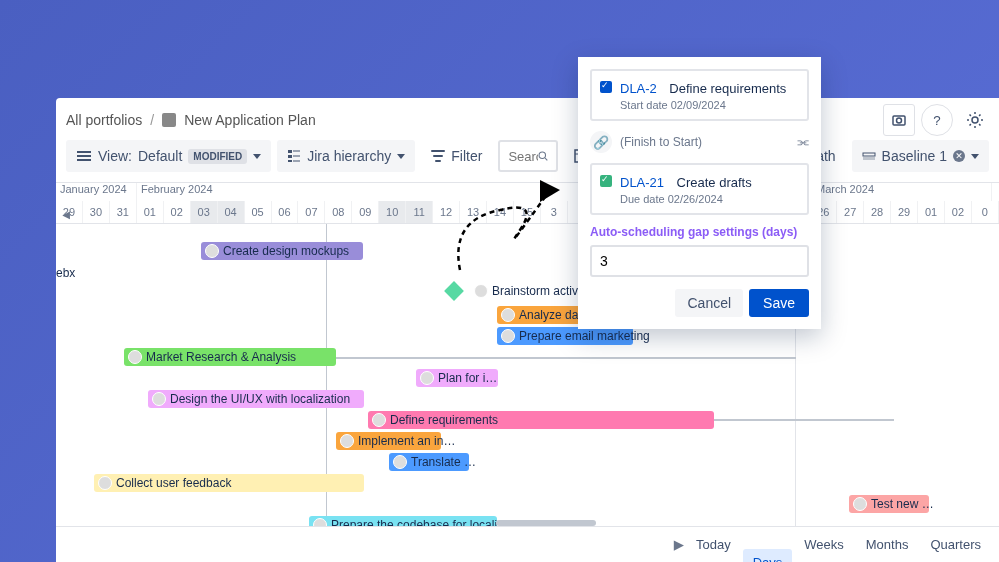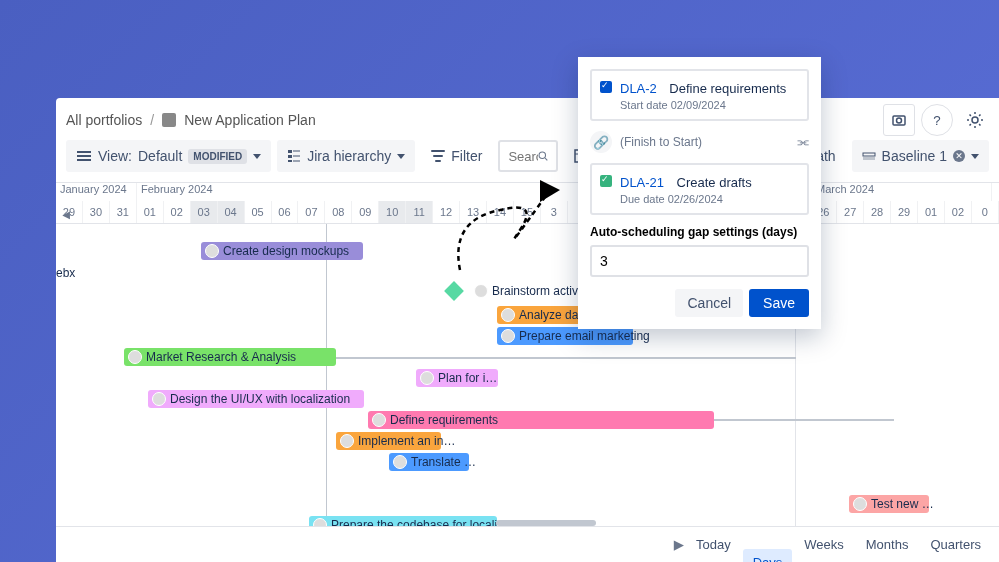--- a/index.html
+++ b/index.html
@@ -56,21 +56,21 @@
 .popup-card .chk { position: absolute; left: 8px; top: 10px; width: 12px; height: 12px; background: #0052cc; border-radius: 2px; }
 .popup-card .chk::after { content: '✓'; color: #fff; font-size: 9px; position: absolute; left: 1px; top: -1px; }
 .popup-card .chk.story { background: #36b37e; }
 .popup-card .content { margin-left: 20px; }
 .popup-card .key { color: #0052cc; font-size: 13px; font-weight: 500; }
 .popup-card .title { color: #172b4d; font-size: 13px; margin-left: 8px; }
 .popup-card .meta { color: #6b778c; font-size: 11px; margin-top: 2px; }
 .link-row { display: flex; align-items: center; gap: 8px; margin-bottom: 10px; font-size: 13px; color: #172b4d; }
 .link-icon { width: 22px; height: 22px; border-radius: 50%; background: #f4f5f7; display: flex; align-items: center; justify-content: center; }
 .link-type { color: #6b778c; font-size: 12px; }
-.gap-label { font-size: 12px; font-weight: 600; color: #000000; margin-bottom: 6px; }
+.gap-label { font-size: 12px; font-weight: 600; color: #8b5cf6; margin-bottom: 6px; }
 .gap-input { width: 100%; border: 2px solid #dfe1e6; border-radius: 3px; padding: 6px 8px; font-size: 14px; }
 .popup-btns { display: flex; justify-content: flex-end; gap: 6px; margin-top: 12px; }
 .btn-cancel { padding: 6px 12px; background: #f4f5f7; border: none; border-radius: 3px; font-size: 14px; color: #42526e; cursor: pointer; }
 .btn-save { padding: 6px 14px; background: #0052cc; color: #fff; border: none; border-radius: 3px; font-size: 14px; cursor: pointer; }
 
 .arrow-svg { position: absolute; left: 440px; top: 170px; z-index: 50; pointer-events: none; }
 .scroll-hint{position:absolute; left:440px; bottom:38px; width:100px; height:6px; background:#c1c7d0; border-radius:3px;}
 
 .xbadge{ width:12px; height:12px; border-radius:50%; background:#6b778c; color:#fff; font-size:9px; display:inline-flex; align-items:center; justify-content:center;}
 </style>
@@ -255,20 +255,24 @@
     <div class="gantt-bar bar-orange" style="left:280px;top:208px;width:105px">
         <span class="avatar"></span>
         <span>Implement an in…</span>
       </div>
 
     <div class="gantt-bar bar-blue" style="left:333px;top:229px;width:80px">
         <span class="avatar"></span>
         <span>Translate …</span>
       </div>
 
+    <div class="gantt-bar bar-yellow" style="left:38px;top:250px;width:270px">
+        <span class="avatar"></span>
+        <span>Collect user feedback</span>
+      </div>
 
     <div class="gantt-bar bar-teal" style="left:253px;top:292px;width:188px">
         <span class="avatar"></span>
         <span>Prepare the codebase for localizati…</span>
       </div>
 
     <div class="gantt-bar bar-salmon" style="left:793px;top:271px;width:80px">
         <span class="avatar"></span>
         <span>Test new …</span>
       </div>

